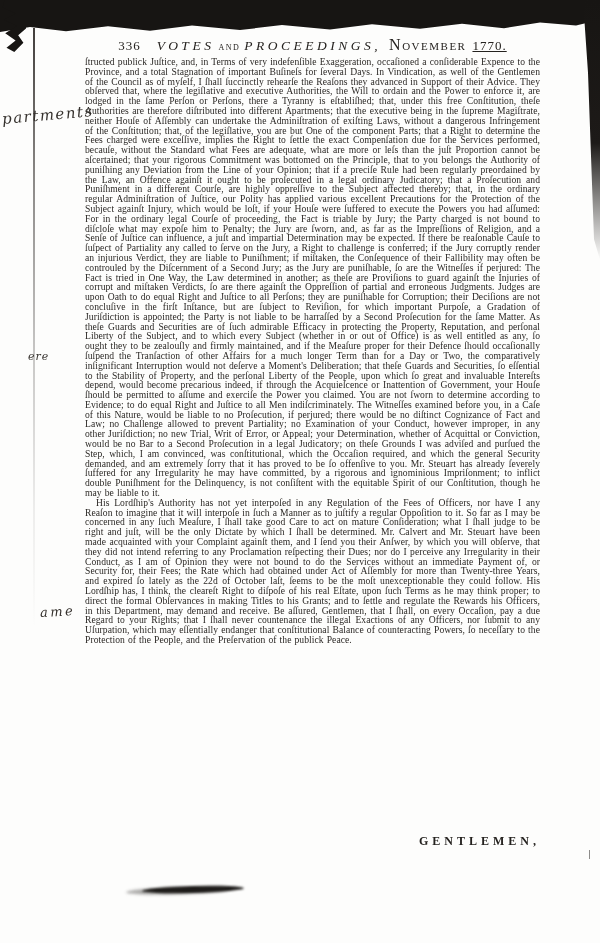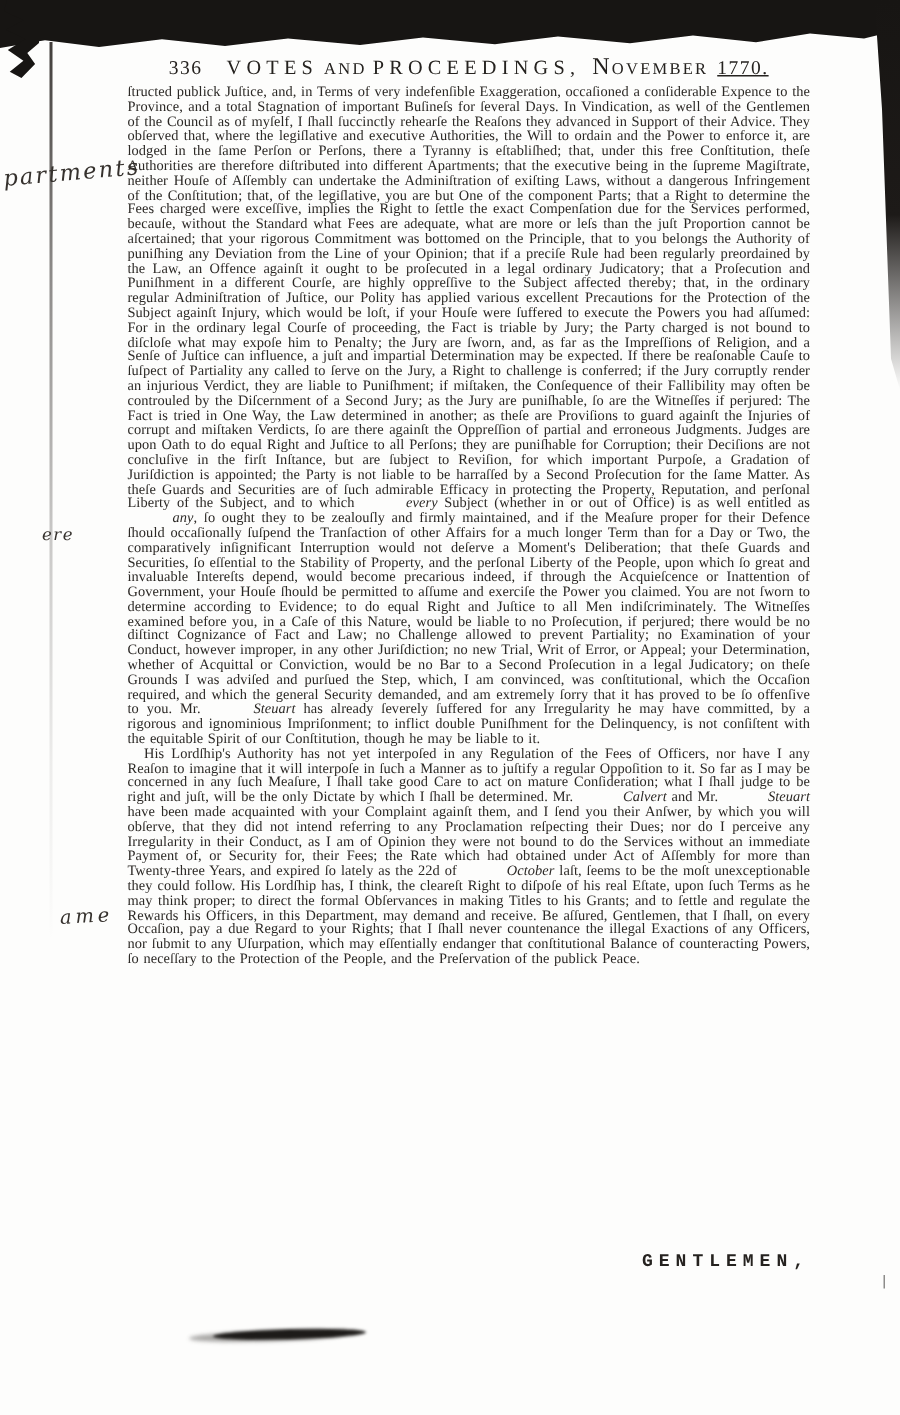--- a/index.html
+++ b/index.html
@@ -32,38 +32,38 @@
   
   .binding-line{
     position:absolute;left:33px;top:28px;width:2px;height:600px;
     background:linear-gradient(180deg,rgba(45,41,38,.9) 0%,rgba(45,41,38,.55) 25%,rgba(45,41,38,.25) 55%,rgba(45,41,38,.08) 80%,rgba(45,41,38,0) 100%);
   }
   .header{
     position:absolute;top:36px;left:85px;width:455px;
     text-align:center;white-space:nowrap;color:#25221f;
   }
   .pagenum{font-size:13px;letter-spacing:1px;margin-right:16px;}
-  .title-big{font-size:13.5px;letter-spacing:3.5px;}
-  .title-and{font-size:16px;letter-spacing:1.5px;font-variant:small-caps;margin:0 4px;}
+  .title-big{font-size:13.5px;letter-spacing:3.5px;font-style:italic;}
+  .title-and{font-size:11px;letter-spacing:1.5px;font-variant:small-caps;margin:0 4px;}
   .title-month{font-size:16px;letter-spacing:1.5px;font-variant:small-caps;margin-left:8px;}
   .title-year{font-size:13px;letter-spacing:1px;margin-left:6px;text-decoration:underline;}
   .body-text{
     position:absolute;top:57px;left:85px;width:455px;
     font-size:9.6px;line-height:9.8px;
     text-align:justify;text-justify:inter-word;
     letter-spacing:.05px;word-spacing:.6px;
     color:#2b2825;
   }
   .body-text p{margin:0;}
   .body-text p.indent{text-indent:11px;}
-  .i{font-style:italic;margin-left:30px;}
+  .i{}
   .catchword{
     position:absolute;top:834px;left:85px;width:455px;
     text-align:right;font-size:12px;font-weight:bold;
-    letter-spacing:4px;color:#25221f;font-family:Liberation Mono, monospace;
+    letter-spacing:4px;color:#25221f;
   }
   .margin-note{
     position:absolute;
     font-family:"DejaVu Serif",serif;font-style:italic;
     color:#35312d;
   }
   .note-1{left:2px;top:106px;font-size:15px;letter-spacing:1.5px;transform:rotate(-5deg);}
   .note-2{left:28px;top:350px;font-size:11px;letter-spacing:1px;}
   .note-3{left:40px;top:604px;font-size:13px;letter-spacing:2.5px;transform:rotate(-3deg);}
   .ink-smudge{

